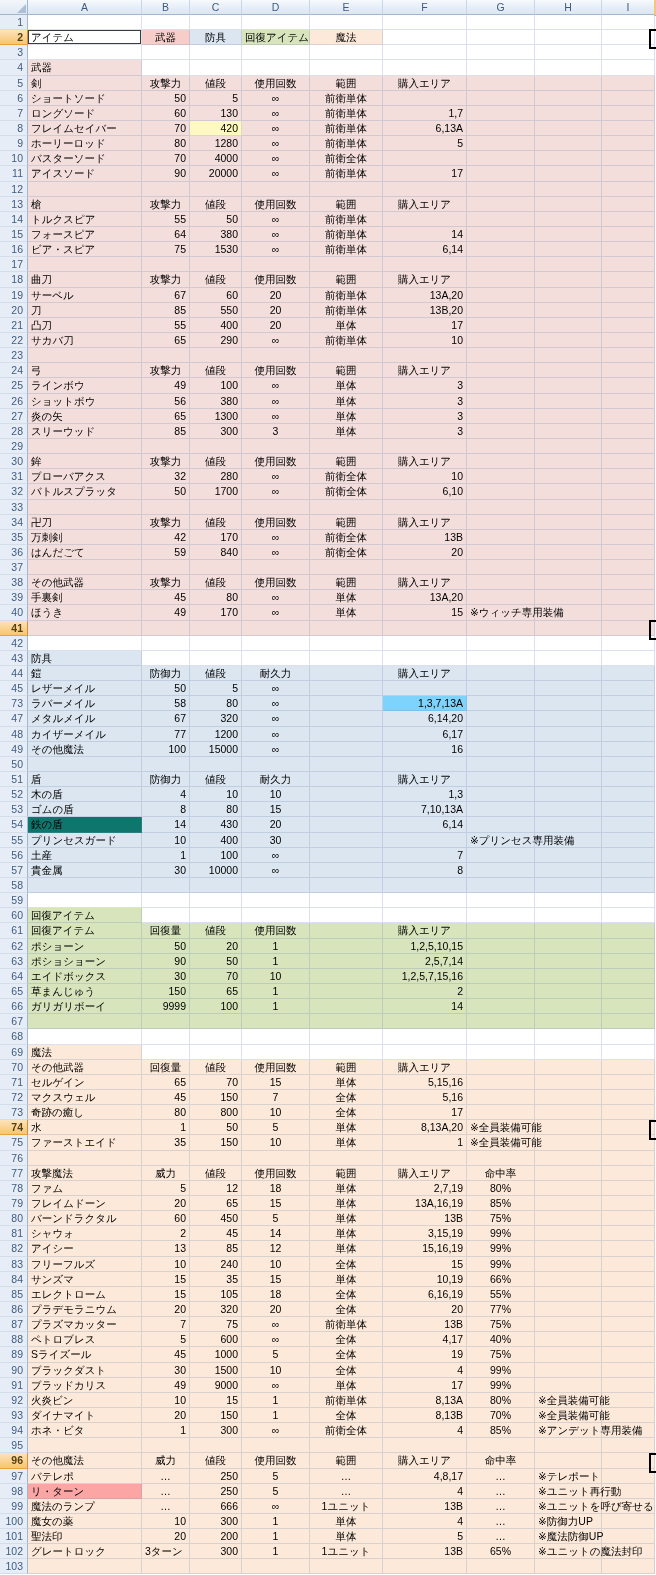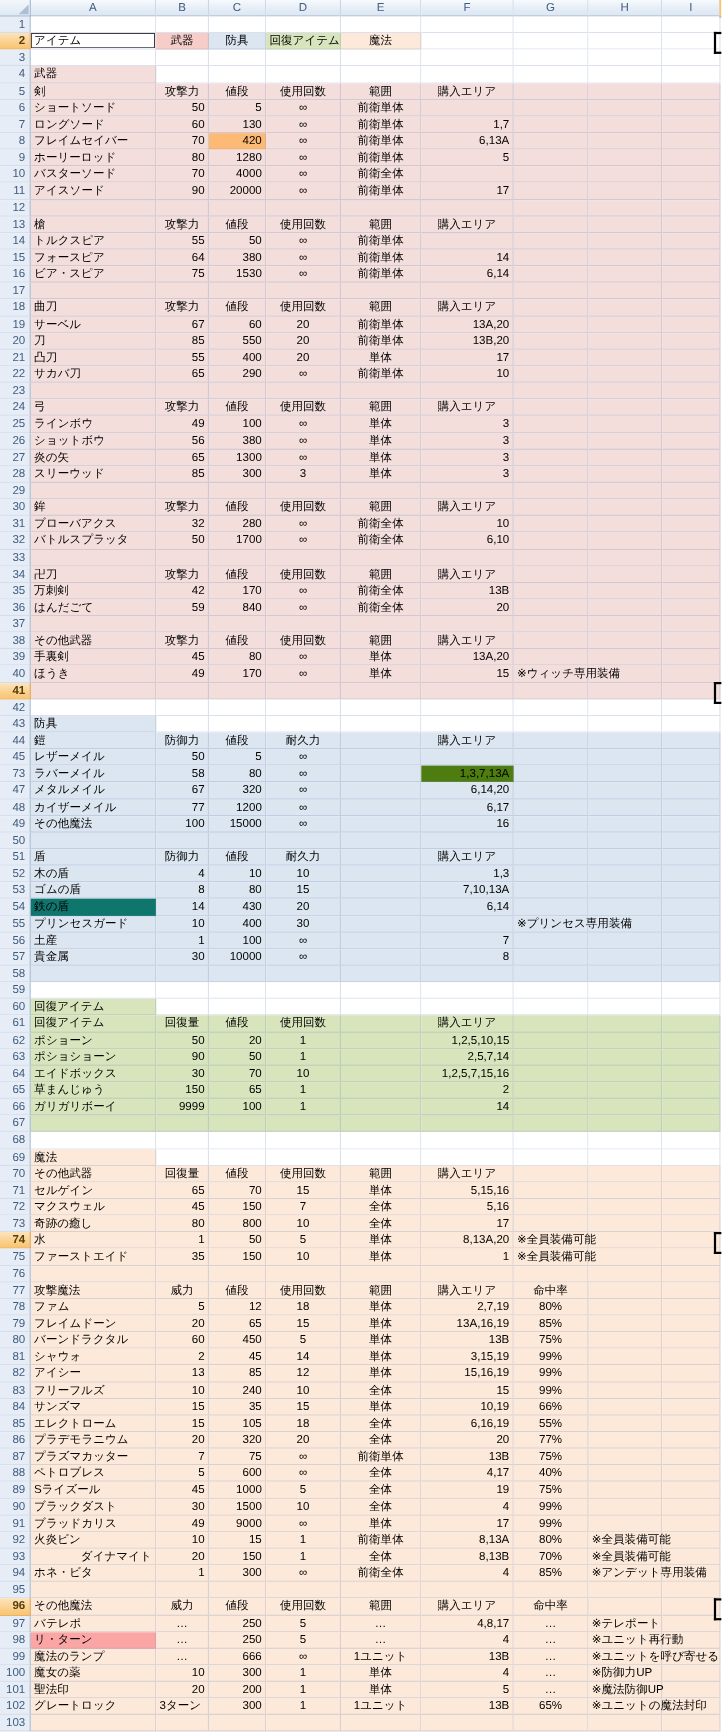--- a/index.html
+++ b/index.html
@@ -111,21 +111,21 @@
       <div class="cell al-r txt" style="background: rgb(243, 222, 220);">130</div>
       <div class="cell al-c txt" style="background: rgb(243, 222, 220);">∞</div>
       <div class="cell al-c txt" style="background: rgb(243, 222, 220);">前衛単体</div>
       <div class="cell al-r txt" style="background: rgb(243, 222, 220);">1,7</div>
       <div class="cell al-c" style="background: rgb(243, 222, 220);"></div>
       <div class="cell al-l" style="background: rgb(243, 222, 220);"></div>
       <div class="cell al-l" style="background: rgb(243, 222, 220);"></div>
       <div class="rowhdr">8</div>
       <div class="cell al-l txt" style="background: rgb(243, 222, 220);">フレイムセイバー</div>
       <div class="cell al-r txt" style="background: rgb(243, 222, 220);">70</div>
-      <div class="cell al-r txt" style="background: #fdba74;">420</div>
+      <div class="cell al-r txt" style="background: #fef9c3;">420</div>
       <div class="cell al-c txt" style="background: rgb(243, 222, 220);">∞</div>
       <div class="cell al-c txt" style="background: rgb(243, 222, 220);">前衛単体</div>
       <div class="cell al-r txt" style="background: rgb(243, 222, 220);">6,13A</div>
       <div class="cell al-c" style="background: rgb(243, 222, 220);"></div>
       <div class="cell al-l" style="background: rgb(243, 222, 220);"></div>
       <div class="cell al-l" style="background: rgb(243, 222, 220);"></div>
       <div class="rowhdr">9</div>
       <div class="cell al-l txt" style="background: rgb(243, 222, 220);">ホーリーロッド</div>
       <div class="cell al-r txt" style="background: rgb(243, 222, 220);">80</div>
       <div class="cell al-r txt" style="background: rgb(243, 222, 220);">1280</div>
@@ -494,21 +494,21 @@
       <div class="cell al-r" style="background: rgb(220, 230, 241);"></div>
       <div class="cell al-c" style="background: rgb(220, 230, 241);"></div>
       <div class="cell al-l" style="background: rgb(220, 230, 241);"></div>
       <div class="cell al-l" style="background: rgb(220, 230, 241);"></div>
       <div class="rowhdr">73</div>
       <div class="cell al-l txt" style="background: rgb(220, 230, 241);">ラバーメイル</div>
       <div class="cell al-r txt" style="background: rgb(220, 230, 241);">58</div>
       <div class="cell al-r txt" style="background: rgb(220, 230, 241);">80</div>
       <div class="cell al-c txt" style="background: rgb(220, 230, 241);">∞</div>
       <div class="cell al-c" style="background: rgb(220, 230, 241);"></div>
-      <div class="cell al-r txt" style="background: #4d7c0f;">1,3,7,13A</div>
+      <div class="cell al-r txt" style="background: #7dd3fc;">1,3,7,13A</div>
       <div class="cell al-c" style="background: rgb(220, 230, 241);"></div>
       <div class="cell al-l" style="background: rgb(220, 230, 241);"></div>
       <div class="cell al-l" style="background: rgb(220, 230, 241);"></div>
       <div class="rowhdr">47</div>
       <div class="cell al-l txt" style="background: rgb(220, 230, 241);">メタルメイル</div>
       <div class="cell al-r txt" style="background: rgb(220, 230, 241);">67</div>
       <div class="cell al-r txt" style="background: rgb(220, 230, 241);">320</div>
       <div class="cell al-c txt" style="background: rgb(220, 230, 241);">∞</div>
       <div class="cell al-c" style="background: rgb(220, 230, 241);"></div>
       <div class="cell al-r txt" style="background: rgb(220, 230, 241);">6,14,20</div>
@@ -959,21 +959,21 @@
       <div class="cell al-l txt" style="background: rgb(253, 233, 217);">火炎ビン</div>
       <div class="cell al-r txt" style="background: rgb(253, 233, 217);">10</div>
       <div class="cell al-r txt" style="background: rgb(253, 233, 217);">15</div>
       <div class="cell al-c txt" style="background: rgb(253, 233, 217);">1</div>
       <div class="cell al-c txt" style="background: rgb(253, 233, 217);">前衛単体</div>
       <div class="cell al-r txt" style="background: rgb(253, 233, 217);">8,13A</div>
       <div class="cell al-c txt" style="background: rgb(253, 233, 217);">80%</div>
       <div class="cell al-l txt" style="background: rgb(253, 233, 217);">※全員装備可能</div>
       <div class="cell al-l" style="background: rgb(253, 233, 217);"></div>
       <div class="rowhdr">93</div>
-      <div class="cell al-l txt" style="background: rgb(253, 233, 217); text-align: right;">ダイナマイト</div>
+      <div class="cell al-l txt" style="background: rgb(253, 233, 217);">ダイナマイト</div>
       <div class="cell al-r txt" style="background: rgb(253, 233, 217);">20</div>
       <div class="cell al-r txt" style="background: rgb(253, 233, 217);">150</div>
       <div class="cell al-c txt" style="background: rgb(253, 233, 217);">1</div>
       <div class="cell al-c txt" style="background: rgb(253, 233, 217);">全体</div>
       <div class="cell al-r txt" style="background: rgb(253, 233, 217);">8,13B</div>
       <div class="cell al-c txt" style="background: rgb(253, 233, 217);">70%</div>
       <div class="cell al-l txt" style="background: rgb(253, 233, 217);">※全員装備可能</div>
       <div class="cell al-l" style="background: rgb(253, 233, 217);"></div>
       <div class="rowhdr">94</div>
       <div class="cell al-l txt" style="background: rgb(253, 233, 217);">ホネ・ビタ</div>

